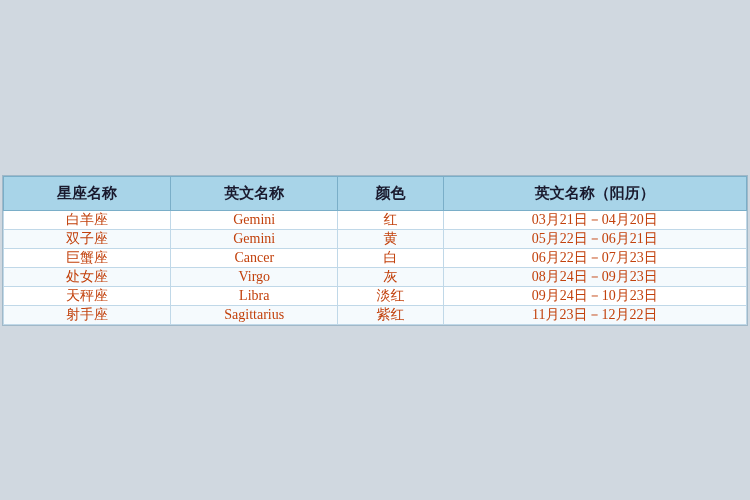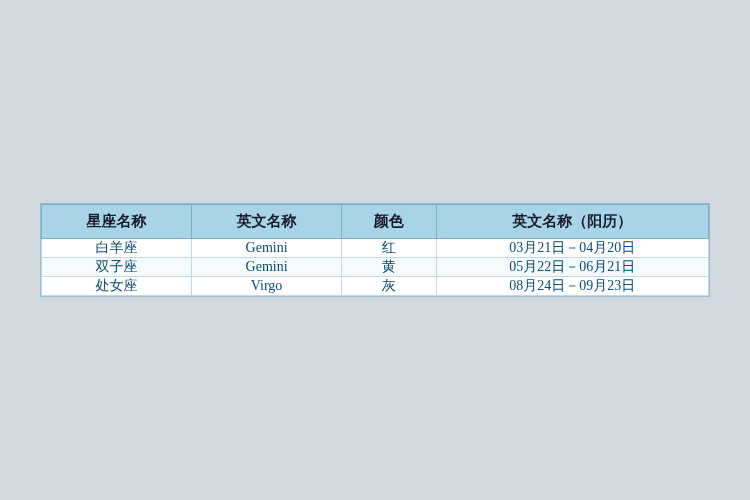--- a/index.html
+++ b/index.html
@@ -19,21 +19,21 @@
     }
 
     .table-wrapper {
       background: #ffffff;
       border: 1px solid #a0b8c8;
       overflow: hidden;
     }
 
     table {
       border-collapse: collapse;
-      width: 668px;
+      width: 744px;
     }
 
     thead tr {
       background-color: #a8d4e8;
     }
 
     thead th {
       border: 1px solid #7aaec8;
       padding: 7px 10px;
       text-align: center;
@@ -48,21 +48,21 @@
 
     tbody tr:nth-child(even) {
       background-color: #f5fafd;
     }
 
     tbody td {
       border: 1px solid #c0d8e8;
       padding: 0 10px;
       text-align: center;
       font-size: 14px;
-      color: #0c4a6e;
+      color: #c2410c;
     }
 
     tbody td:first-child {
       font-weight: normal;
     }
 
     tbody td:nth-child(2) {
       font-style: normal;
     }
   </style>
@@ -86,20 +86,38 @@
           <td>红</td>
           <td>03月21日－04月20日</td>
         </tr>
         <tr>
           <td>双子座</td>
           <td>Gemini</td>
           <td>黄</td>
           <td>05月22日－06月21日</td>
         </tr>
         <tr>
+          <td>巨蟹座</td>
+          <td>Cancer</td>
+          <td>白</td>
+          <td>06月22日－07月23日</td>
+        </tr>
+        <tr>
           <td>处女座</td>
           <td>Virgo</td>
           <td>灰</td>
           <td>08月24日－09月23日</td>
+        </tr>
+        <tr>
+          <td>天秤座</td>
+          <td>Libra</td>
+          <td>淡红</td>
+          <td>09月24日－10月23日</td>
+        </tr>
+        <tr>
+          <td>射手座</td>
+          <td>Sagittarius</td>
+          <td>紫红</td>
+          <td>11月23日－12月22日</td>
         </tr>
       </tbody>
   </table>
 </div>
 
 </body></html>

